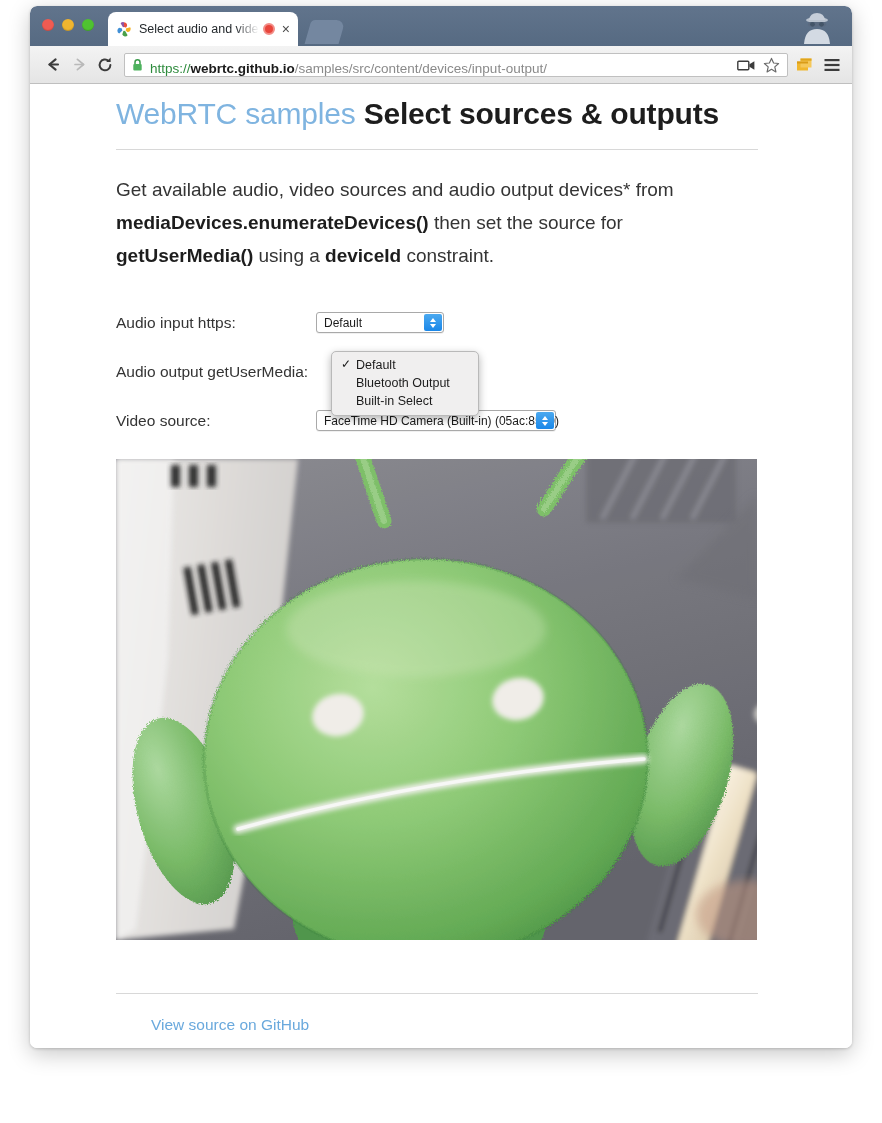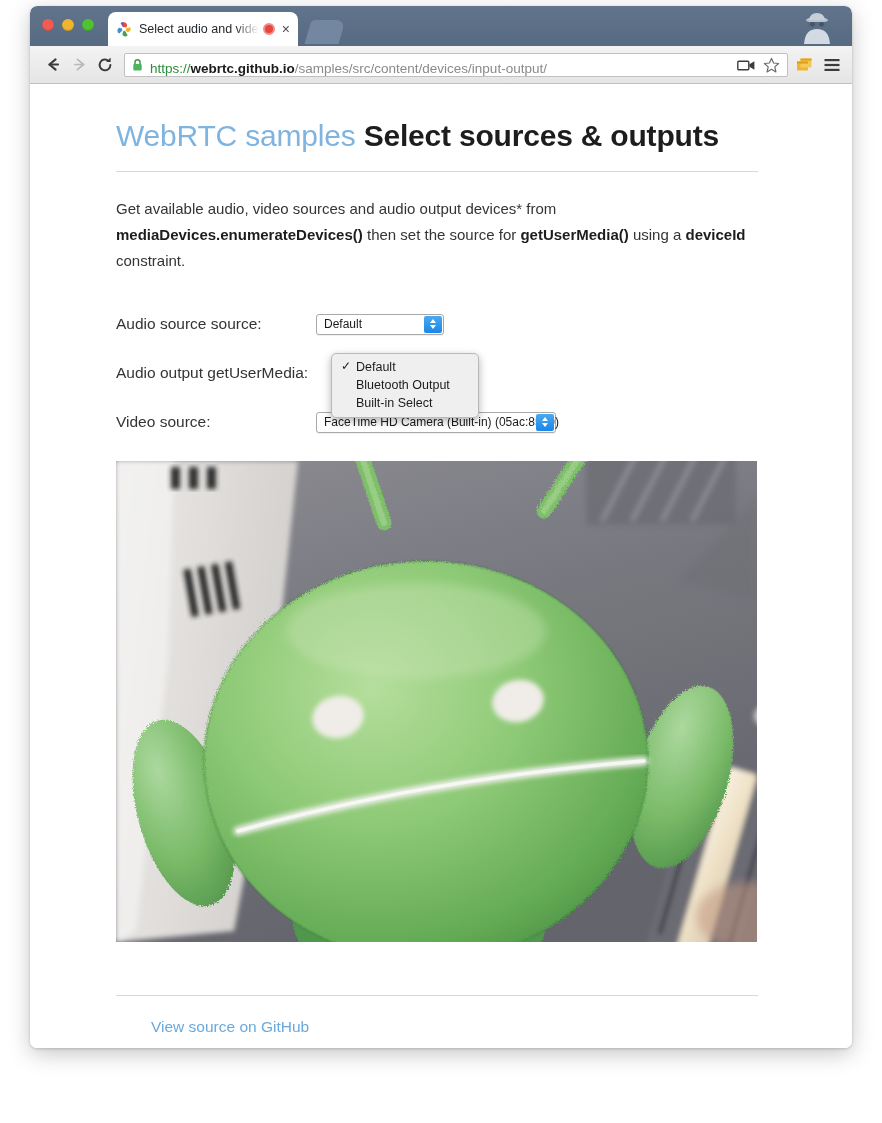--- a/index.html
+++ b/index.html
@@ -158,21 +158,21 @@
   
   .page {
     position: relative;
     height: 964px;
     background: #ffffff;
     overflow: hidden;
   }
   .content {
     position: absolute;
     left: 86px;
-    top: 34px;
+    top: 12px;
     width: 642px;
   }
   h1.hdr {
     margin: 0;
     font-size: 30px;
     font-weight: bold;
     color: #1d1d1d;
     letter-spacing: -0.2px;
     line-height: 1.18;
   }
@@ -180,21 +180,21 @@
     color: #7fb4e0;
     font-weight: normal;
   }
   hr.rule {
     border: 0;
     border-top: 1px solid #d8d8d8;
     margin: 18px 0 0 0;
   }
   p.desc {
     margin: 24px 0 0 0;
-    font-size: 15px;
+    font-size: 19px;
     color: #343434;
     line-height: 1.72;
   }
   p.desc b { font-weight: bold; color: #1d1d1d; }
 
   
   .form { margin-top: 26px; position: relative; }
   .row {
     display: flex;
     align-items: center;
@@ -414,21 +414,21 @@
       </h1>
       <hr class="rule">
 
       <p class="desc">
         <span>Get available audio, video sources and audio output devices* from </span><b>mediaDevices.enumerateDevices()</b><span> then set the source for </span><b>getUserMedia()</b><span> using a </span><b>deviceId</b><span> constraint.</span>
       </p>
 
       <div class="form">
 
         <div class="row">
-          <span class="lbl">Audio source source:</span>
+          <span class="lbl">Audio input https:</span>
           <span class="sel audio-in">
             <span>Default</span>
             <span class="arrowbox">
               <span class="chev up"></span>
                 <span class="chev down"></span>
             </span>
           </span>
         </div>
 
         <div class="row">

